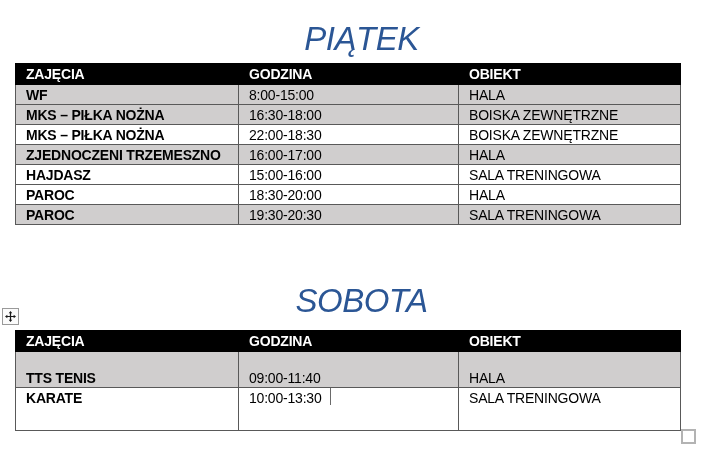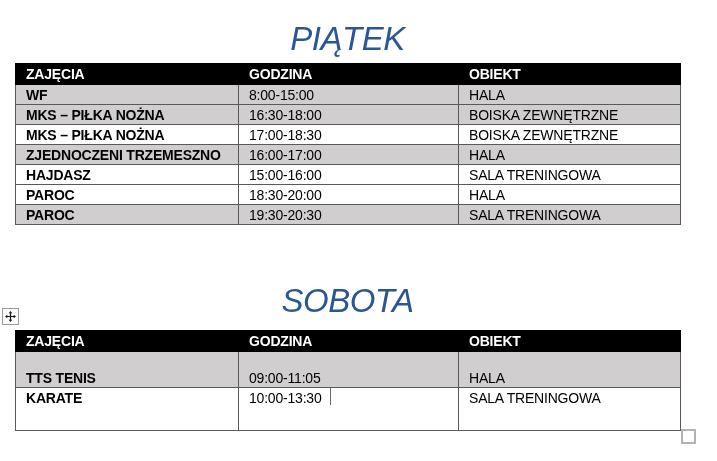--- a/index.html
+++ b/index.html
@@ -5,21 +5,21 @@
   * { margin:0; padding:0; box-sizing:border-box; }
   html,body { width:717px; height:461px; }
   body {
     position:relative;
     background:#ffffff;
     font-family:"Liberation Sans","DejaVu Sans",sans-serif;
     overflow:hidden;
   }
   .day-title {
     position:absolute;
-    left:15px; width:665px;
+    left:29px; width:665px;
     text-align:center;
     font-style:italic;
     font-size:33px;
     line-height:34px;
     letter-spacing:-0.5px;
     color:var(--title-color,#2b5695);
   }
   #friday-title   { top:22px; }
   #saturday-title { top:284px; }
 
@@ -107,21 +107,21 @@
       <td>8:00-15:00</td>
       <td>HALA</td>
     </tr>
     <tr class="alt">
       <td>MKS – PIŁKA NOŻNA</td>
       <td>16:30-18:00</td>
       <td>BOISKA ZEWNĘTRZNE</td>
     </tr>
     <tr>
       <td>MKS – PIŁKA NOŻNA</td>
-      <td>17:00-18:30</td>
+      <td>22:00-18:30</td>
       <td>BOISKA ZEWNĘTRZNE</td>
     </tr>
     <tr class="alt">
       <td>ZJEDNOCZENI TRZEMESZNO</td>
       <td>16:00-17:00</td>
       <td>HALA</td>
     </tr>
     <tr>
       <td>HAJDASZ</td>
       <td>15:00-16:00</td>
@@ -159,21 +159,21 @@
   <thead>
     <tr>
       <th>ZAJĘCIA</th>
       <th>GODZINA</th>
       <th>OBIEKT</th>
     </tr>
   </thead>
   <tbody>
     <tr class="alt tall-1">
       <td>TTS TENIS</td>
-      <td>09:00-11:05</td>
+      <td>09:00-11:40</td>
       <td>HALA</td>
     </tr>
     <tr class="tall-2">
       <td>KARATE</td>
       <td>10:00-13:30</td>
       <td>SALA TRENINGOWA</td>
     </tr>
   </tbody>
 </table>
 

